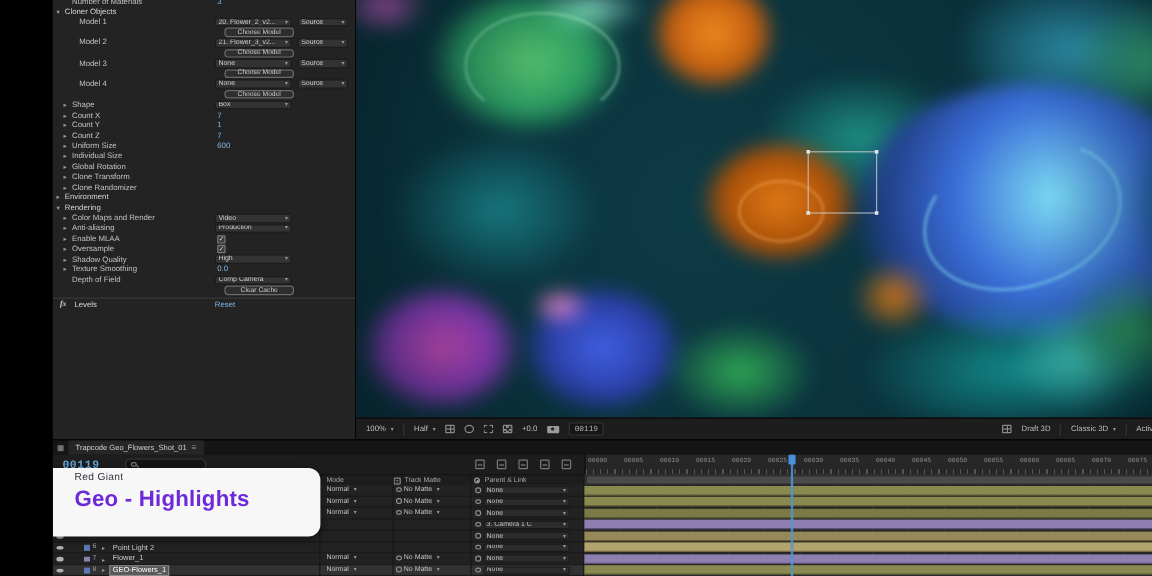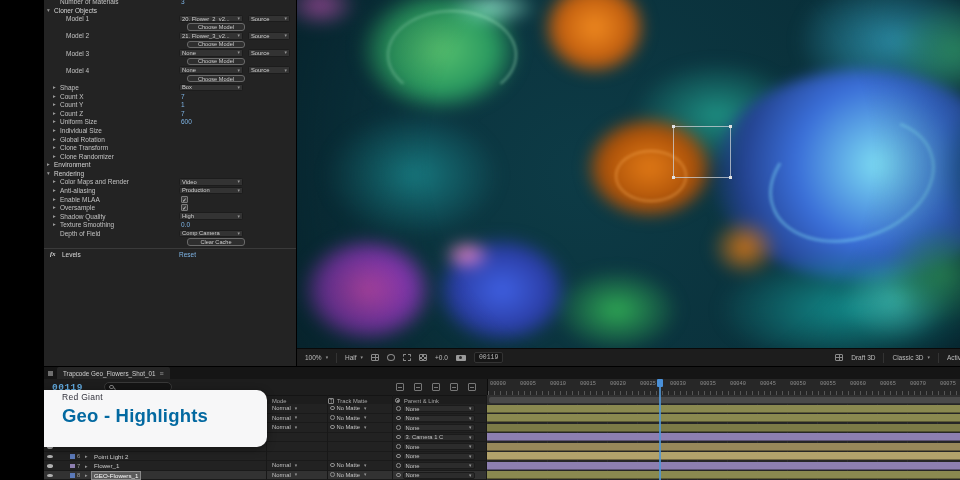--- a/index.html
+++ b/index.html
@@ -143,21 +143,21 @@
   .trow{position:relative;height:9.5px;}
   .tbar{position:absolute;left:0;right:0;top:0.7px;bottom:0.8px;border-bottom:1px solid rgba(0,0,0,.35);}
   .tgutter{position:absolute;left:953px;top:13px;width:7px;height:101px;background:#181818;}
   .playhead{position:absolute;left:615px;top:13px;width:1.5px;height:101px;background:rgba(80,150,215,.85);}
   .playhead::before{content:"";position:absolute;left:-2.5px;top:0;width:6.5px;height:8px;background:#4a90d8;border-radius:1px;}
 
   
   .overlay-card{position:absolute;left:0;top:390px;width:223px;height:57px;background:#f7f7f8;
       border-radius:0 10px 10px 0;box-shadow:0 2px 8px rgba(0,0,0,.45);z-index:50;padding:2px 0 0 18px;}
   .ov-brand{font-size:8.5px;color:#33333d;letter-spacing:0.3px;}
-  .ov-title{font-size:18.5px;font-weight:bold;color:#0369a1;margin-top:3px;letter-spacing:0.2px;}
+  .ov-title{font-size:18.5px;font-weight:bold;color:#6d28d9;margin-top:3px;letter-spacing:0.2px;}
 </style>
 </head>
 <body>
 
 <div class="app">
 
   <div class="effects-panel">
     <div class="ep-scroll">
       <div class="ep-row">
         <span class="lbl l2">Number of Materials</span>

